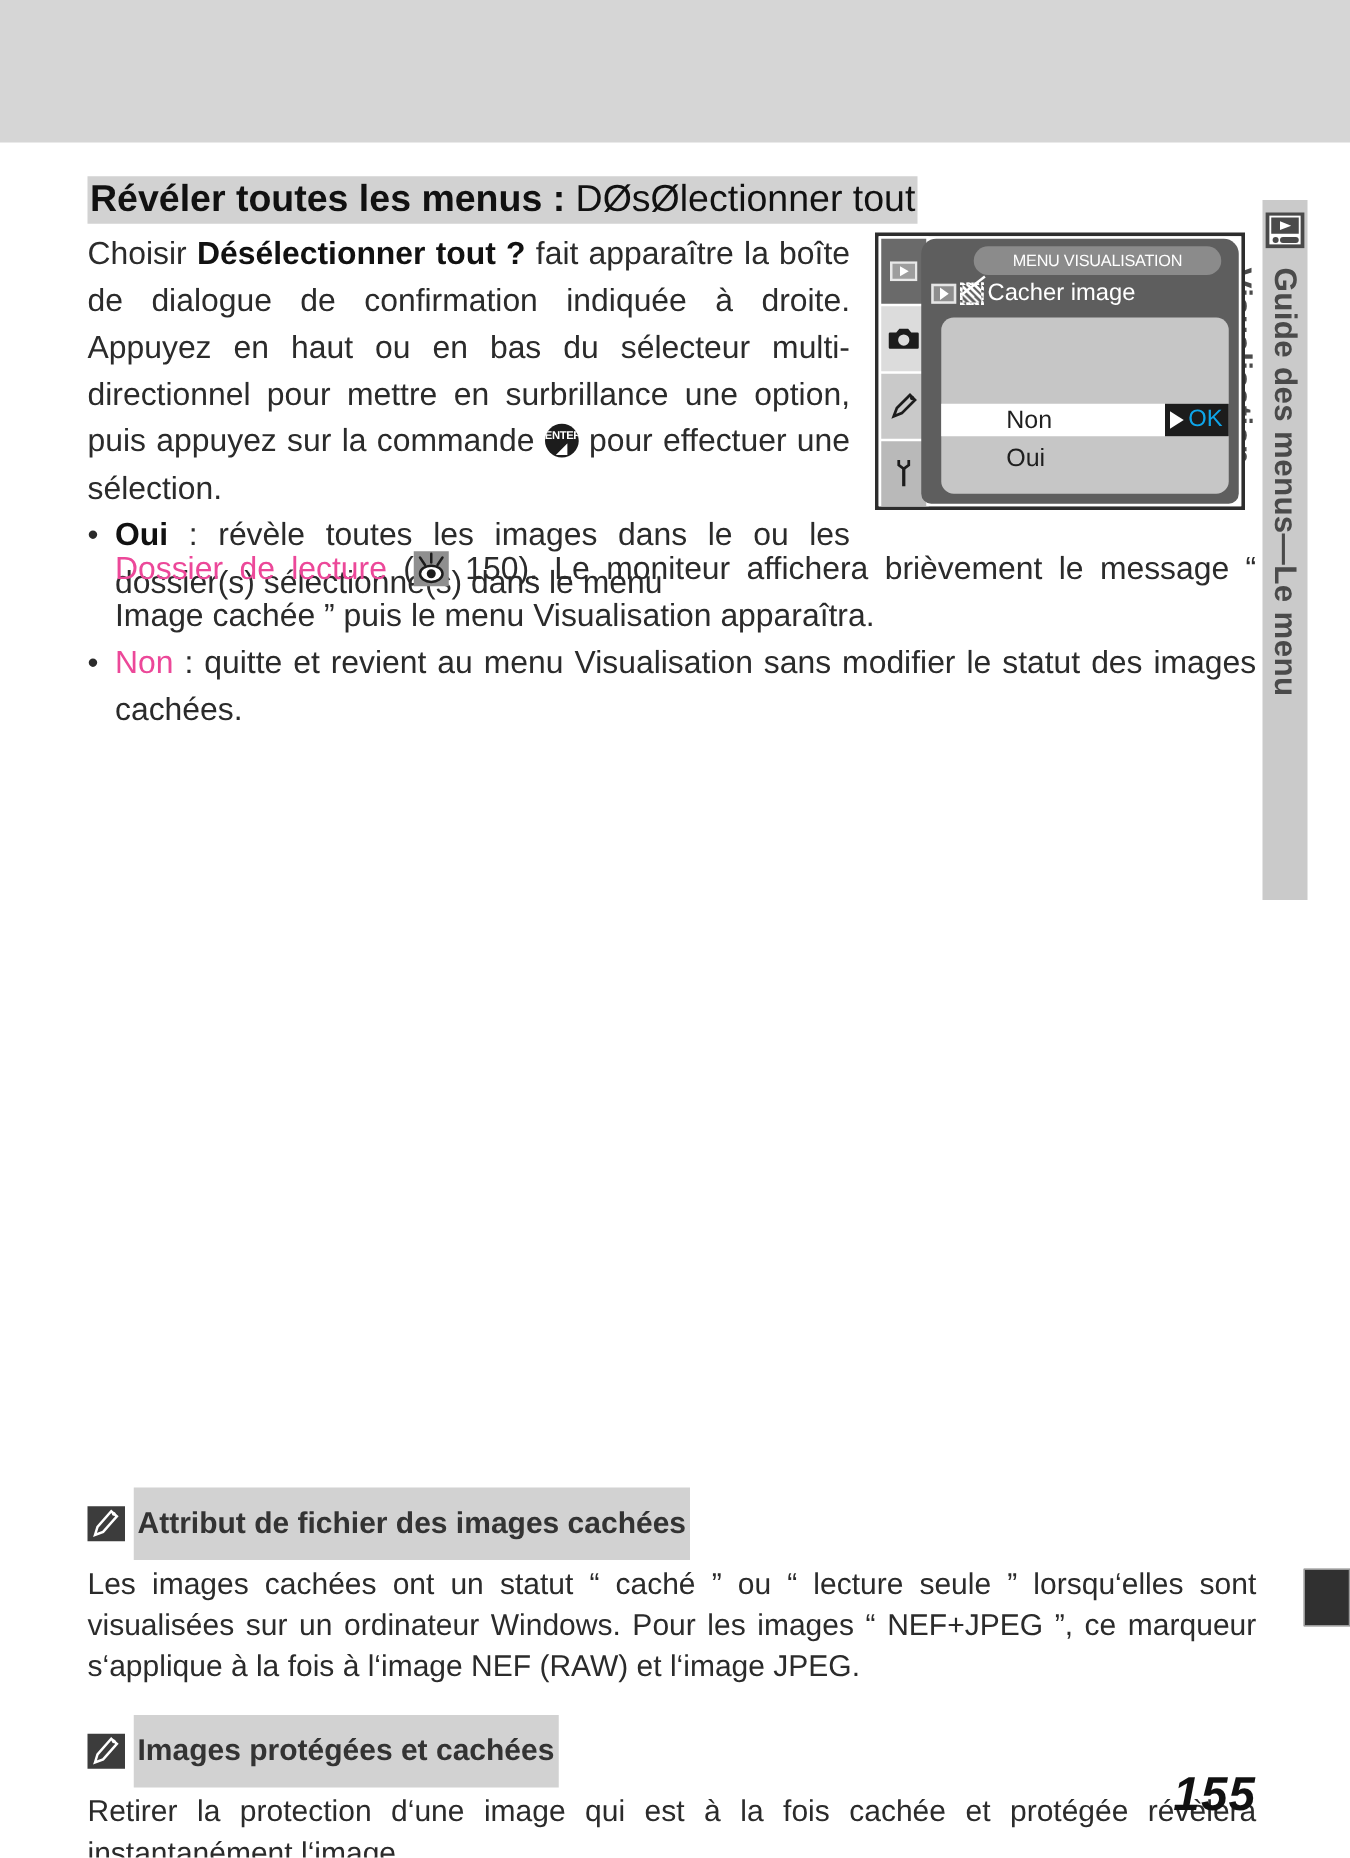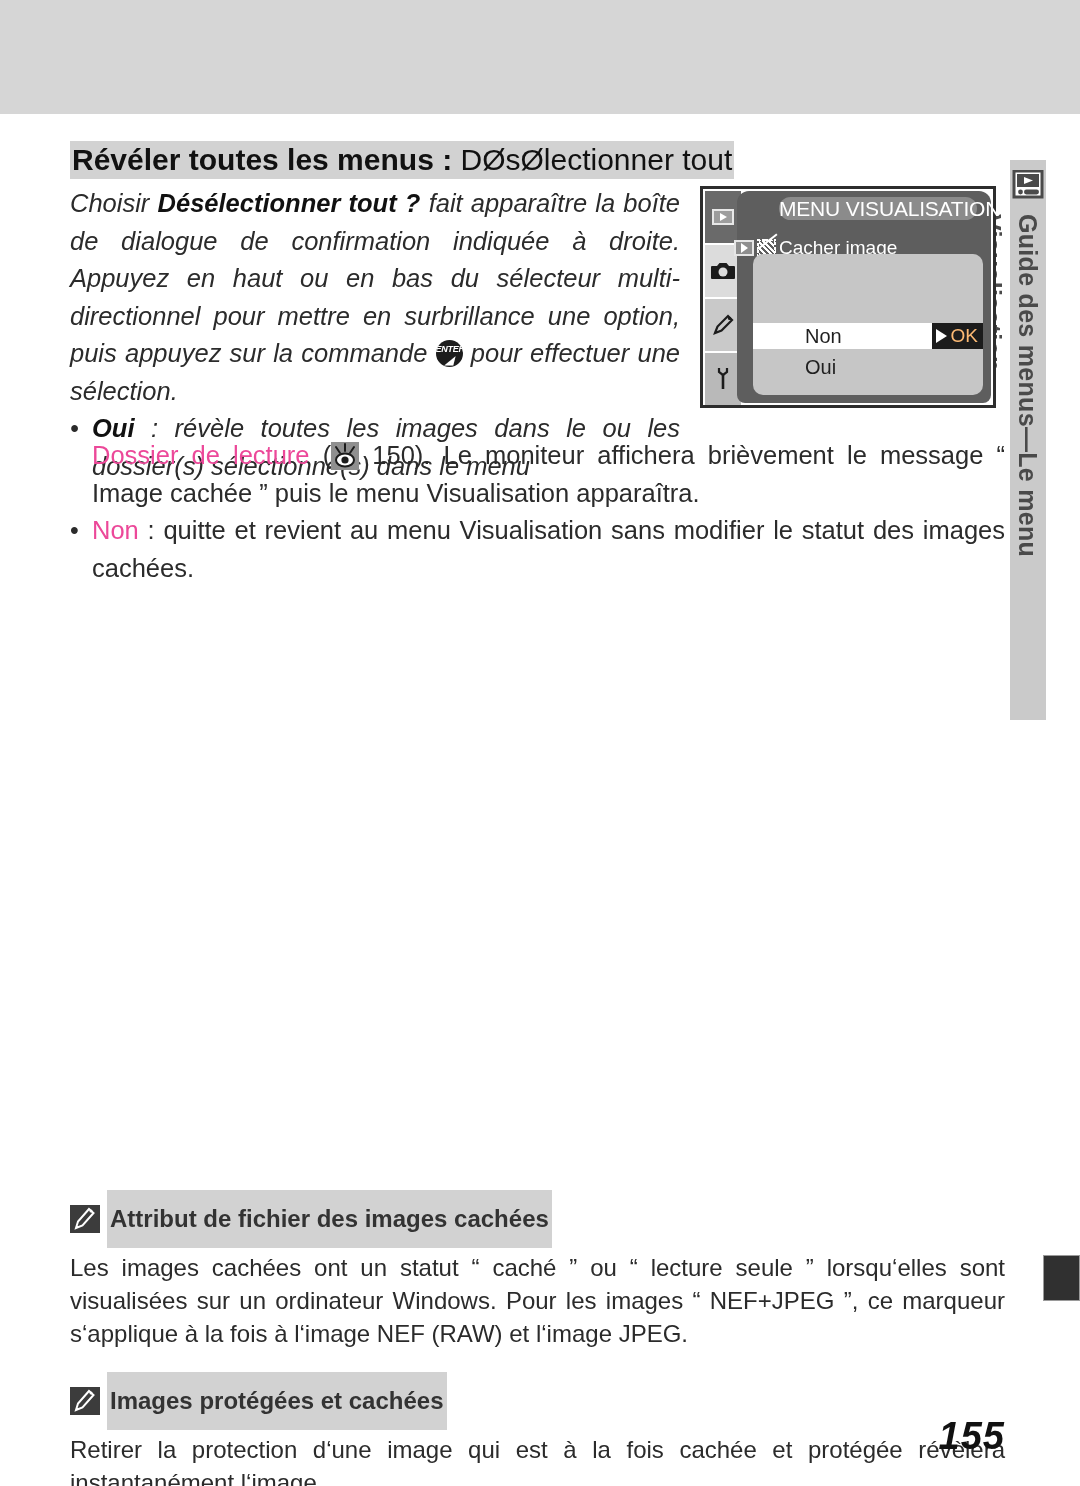--- a/index.html
+++ b/index.html
@@ -78,21 +78,20 @@
 
   
   .body-col {
     position: absolute;
     left: 70px; top: 185px;
     width: 610px;
     font-size: 25.5px;
     line-height: 37.5px;
     text-align: justify;
     color: #2b2b2b;
-    font-style: italic;
   }
   .body-col p { margin: 0; }
   .body-col b { font-weight: bold; color: #111; }
 
   
   .body-wide {
     position: absolute;
     left: 70px; top: 437px;
     width: 935px;
     font-size: 25.5px;
@@ -181,37 +180,37 @@
     background: #5e5e5e;
     border-radius: 12px 12px 8px 8px;
   }
   .menu-titlepill {
     position: absolute;
     left: 42px; top: 6px;
     width: 198px; height: 23px;
     background: #8b8b8b;
     border-radius: 12px;
     color: #ffffff;
-    font-size: 21px;
+    font-size: 13px;
     line-height: 23px;
+    text-align: center;
     letter-spacing: -0.2px;
     white-space: nowrap;
   }
   .menu-subrow {
     position: absolute;
-    left: 1px; top: 31px;
+    left: 12px; top: 31px;
     height: 26px;
     color: #ffffff;
     font-size: 19px;
     line-height: 26px;
     display: flex;
     align-items: center;
     gap: 3px;
     white-space: nowrap;
-    margin-top: 13px;
   }
   .play-badge {
     width: 20px; height: 16px;
     background: #8e8e8e;
     border: 2px solid #e6e6e6;
     box-sizing: border-box;
     display: inline-flex;
     align-items: center;
     justify-content: center;
     margin-left: -4px;
@@ -265,21 +264,21 @@
     color: #1f1f1f;
   }
   .opt-row.selected { top: 69px; background: #ffffff; }
   .opt-row.plain    { top: 100px; background: transparent; }
   .opt-label { padding-left: 52px; }
   .ok-chip {
     position: absolute;
     right: 0; top: 0;
     height: 26px;
     background: #1c1c1c;
-    color: #fdba74;
+    color: #0ea5e9;
     font-size: 19px;
     line-height: 26px;
     padding: 0 5px 0 4px;
     display: flex;
     align-items: center;
     gap: 4px;
     white-space: nowrap;
   }
   .ok-chip .tri {
     width: 0; height: 0;

